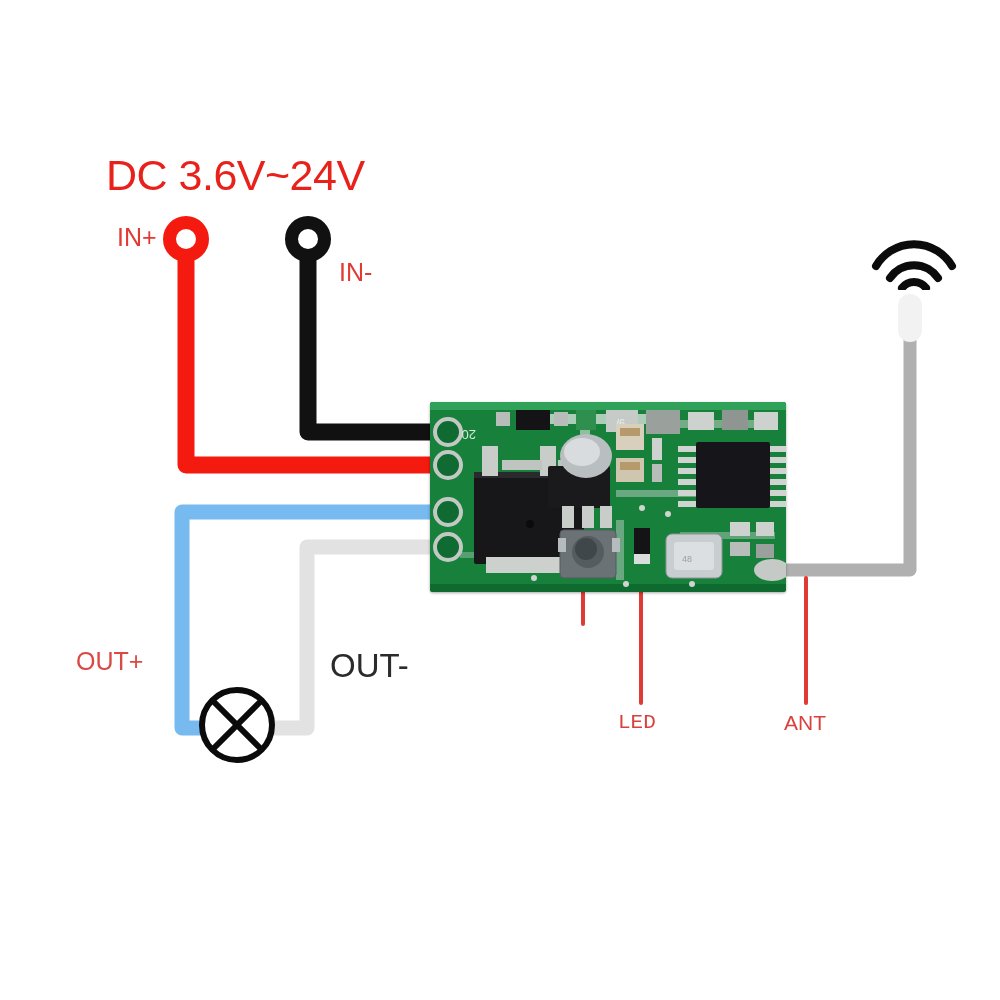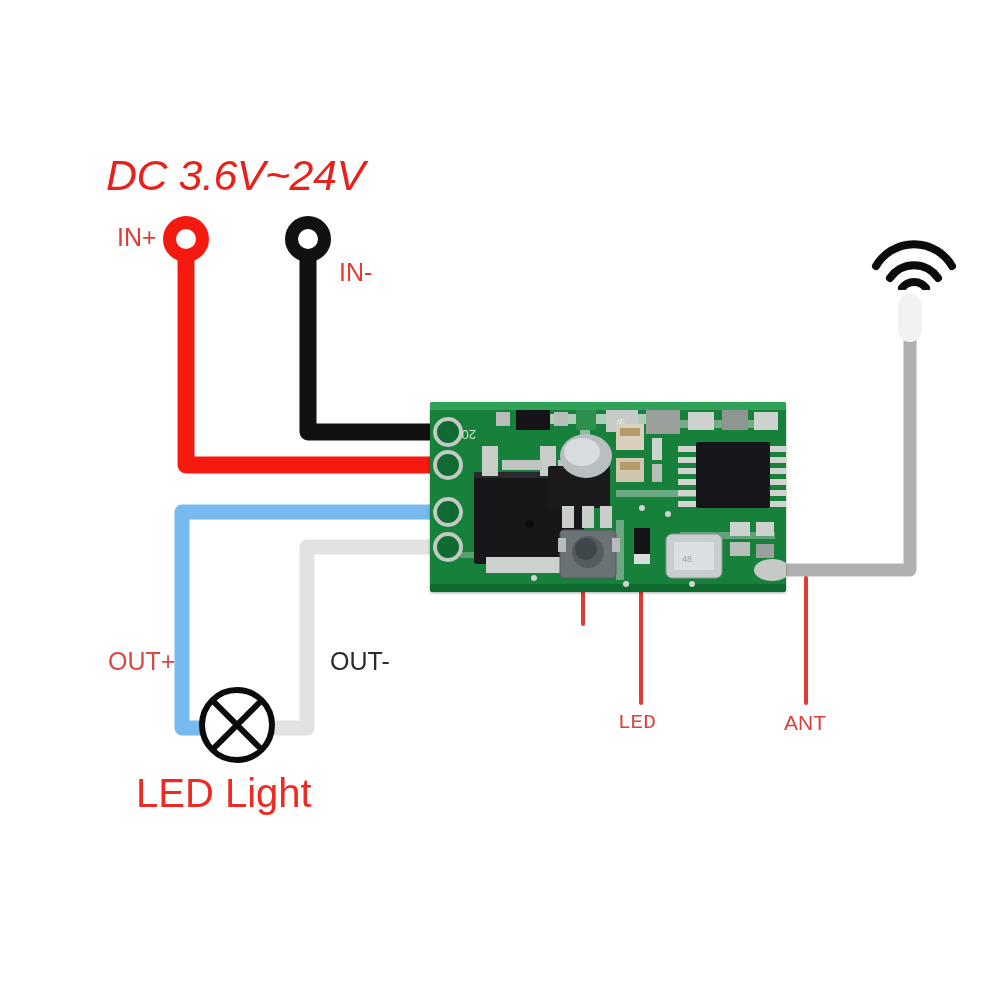--- a/index.html
+++ b/index.html
@@ -26,43 +26,41 @@
   .lbl {
     position: absolute;
     white-space: nowrap;
     line-height: 1.08;
   }
   #title-voltage {
     left: 106px;  top: 152px;
     font-size: 43px;
     color: #E8211B;
     letter-spacing: -0.5px;
-    font-style: italic;
   }
   #label-in-plus {
     left: 101px; top: 224px;
     font-size: 25px;
     color: #E03A34;
     margin-left: 16px;
   }
   #label-in-minus {
     left: 339px; top: 224px;
     font-size: 25px;
     color: #E03A34;
     margin-top: 35px;
   }
   #label-out-plus {
     left: 76px; top: 648px;
     font-size: 25px;
     color: #D94A44;
-    margin-left: 32px;
   }
   #label-out-minus {
     left: 330px; top: 648px;
-    font-size: 25px;
+    font-size: 33px;
     color: #2b2b2b;
   }
   #label-led-light {
     left: 136px; top: 772px;
     font-size: 40px;
     color: #EE2B22;
   }
   #label-learning {
     left: 538px; top: 632px;
     width: 96px;
@@ -289,20 +287,19 @@
   <div class="lbl" id="title-voltage">DC 3.6V~24V</div>
 
   <div class="lbl" id="label-in-plus">IN+</div>
 
   <div class="lbl" id="label-in-minus">IN-</div>
 
   <div class="lbl" id="label-out-plus">OUT+</div>
 
   <div class="lbl" id="label-out-minus">OUT-</div>
 
-  <div class="lbl" id="label-led-light">LED Light</div>
 
 
   <div class="lbl" id="label-led">LED</div>
 
   <div class="lbl" id="label-ant">ANT</div>
 
 </div>
 
 </body></html>

